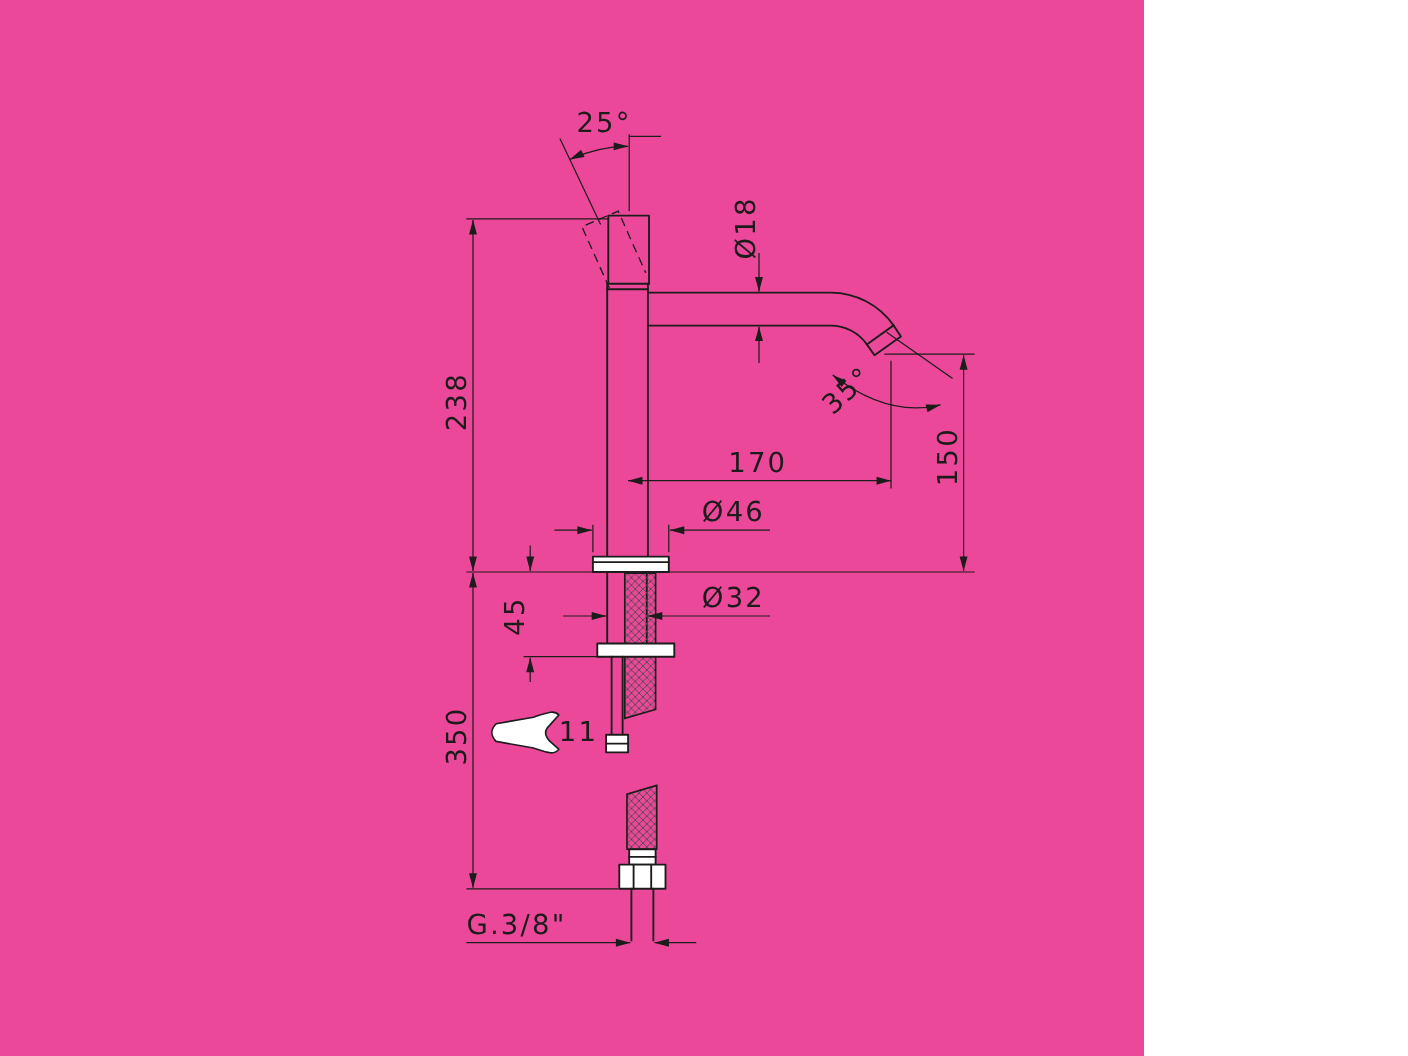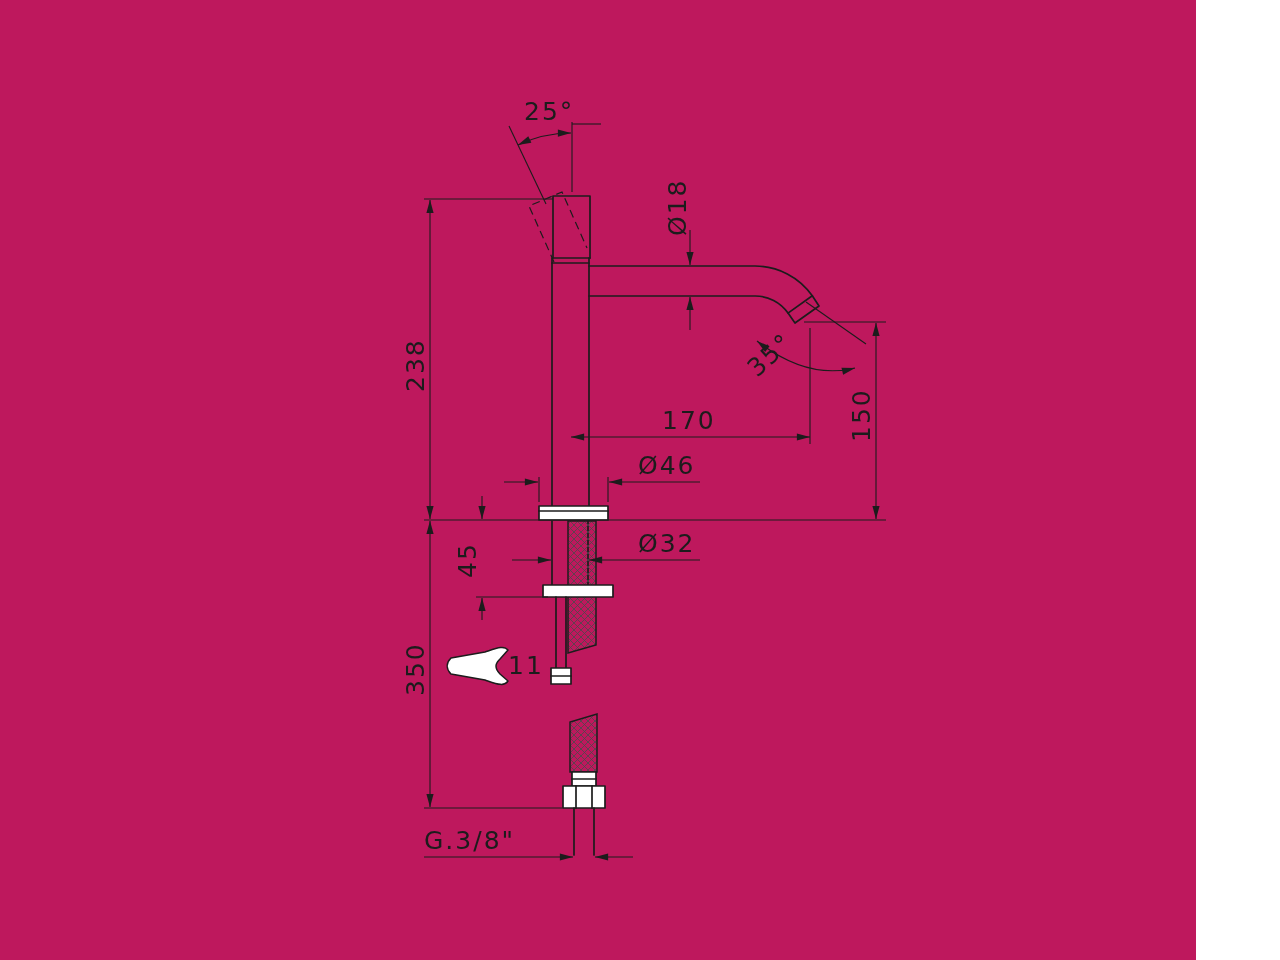--- a/index.html
+++ b/index.html
@@ -1,16 +1,16 @@
 <!DOCTYPE html>
 <html><head>
 <meta charset="utf-8">
 <style>
   html,body{margin:0;padding:0;background:#ffffff;}
-  .canvas{width:1196px;height:960px;background:#be185d;position:relative;overflow:hidden;}
+  .canvas{width:1040px;height:960px;background:#ec4899;position:relative;overflow:hidden;}
   svg text{
     font-family:"DejaVu Sans","Liberation Sans",sans-serif;
     font-size:25px;
     letter-spacing:2px;
     fill:#1c1c1c;
   }
   .obj{fill:none;stroke:#1c1c1c;stroke-width:1.7;stroke-linecap:round;stroke-linejoin:round;}
   .objf{fill:#ffffff;stroke:#1c1c1c;stroke-width:1.7;stroke-linejoin:round;}
   .dim{fill:none;stroke:#1c1c1c;stroke-width:1.1;}
   .dash{fill:none;stroke:#1c1c1c;stroke-width:1.2;stroke-dasharray:8 5;}

